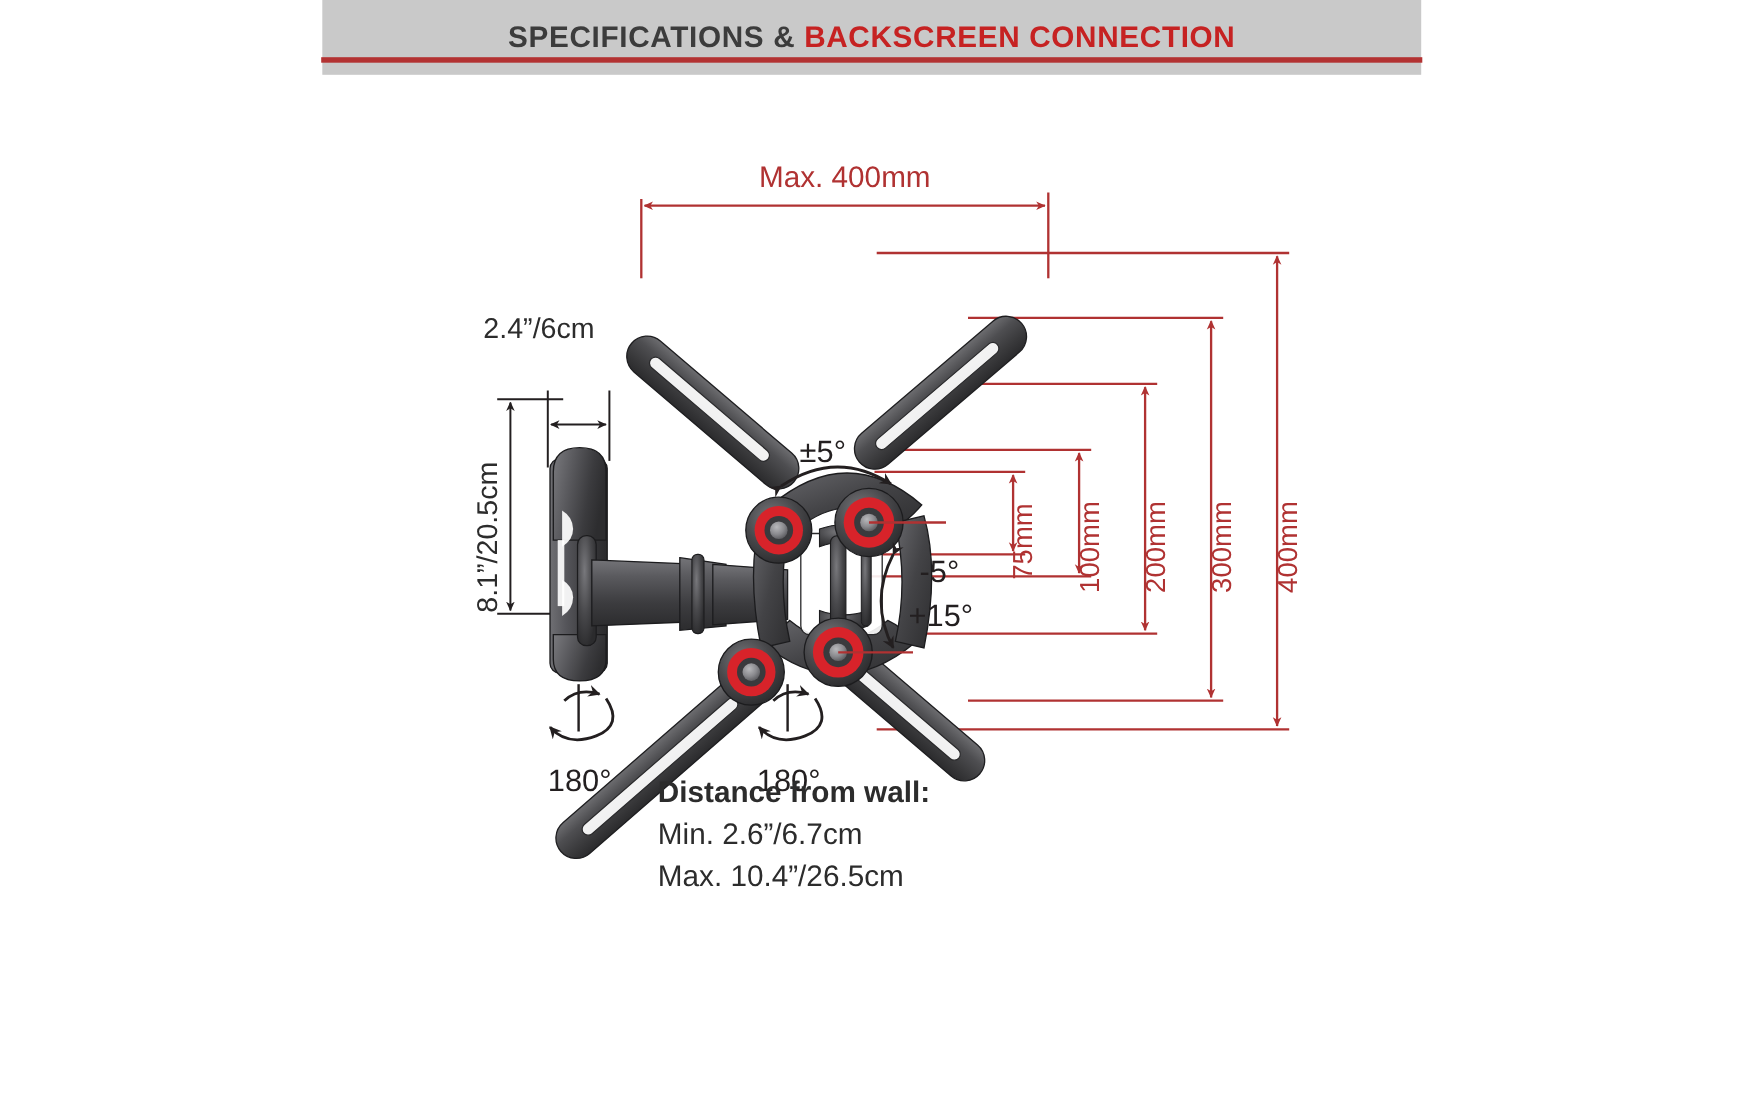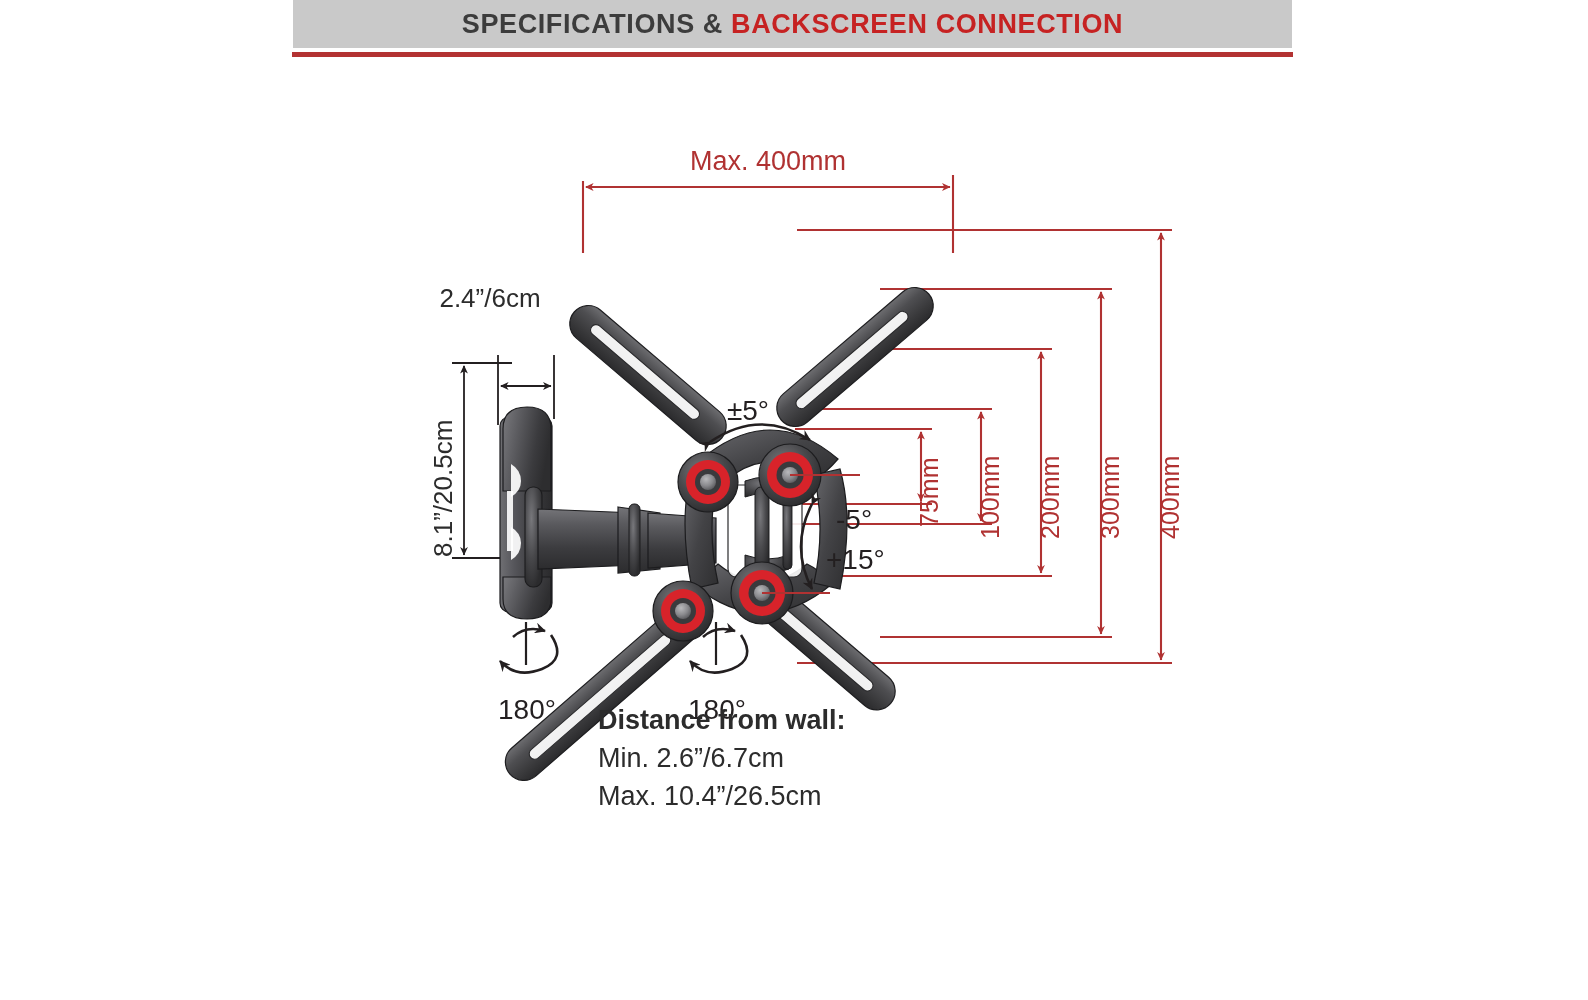--- a/index.html
+++ b/index.html
@@ -20,21 +20,21 @@
     height: 1000px;
     background: #ffffff;
   }
 
   
   #header-band {
     position: absolute;
     left: 293px;
     top: 0px;
     width: 999px;
-    height: 48px;
+    height: 68px;
     background: #c9c9c9;
     display: flex;
     align-items: center;
     justify-content: center;
     box-sizing: border-box;
   }
   #header-title {
     font-size: 27px;
     font-weight: bold;
     letter-spacing: 0.6px;

